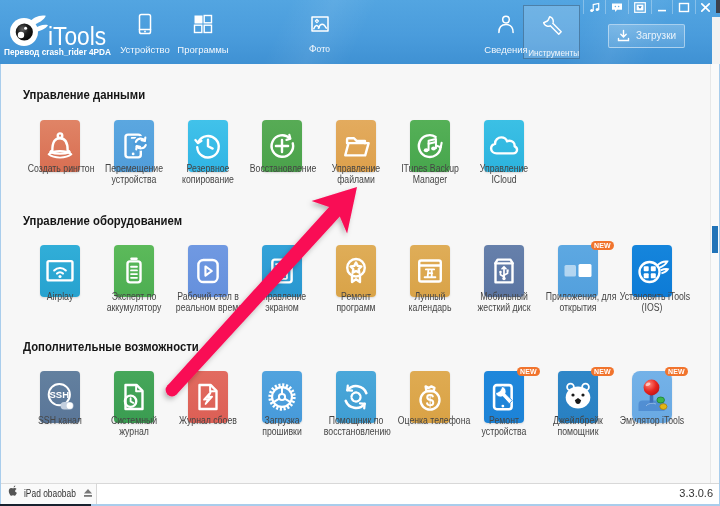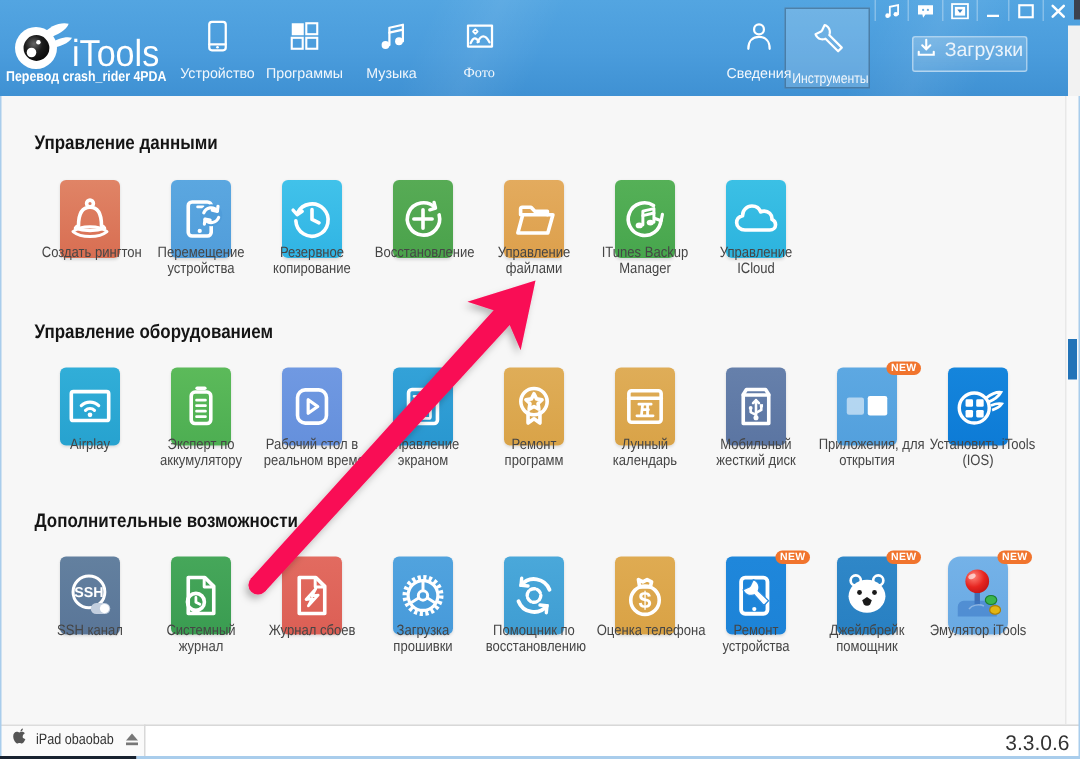--- a/index.html
+++ b/index.html
@@ -1,21 +1,21 @@
 <!DOCTYPE html>
 <html><head><meta charset="utf-8"><style>
 *{margin:0;padding:0;box-sizing:border-box;}
 html,body{width:720px;height:506px;overflow:hidden;}
 body{font-family:"Liberation Sans",sans-serif;background:#f7f7f7;position:relative;}
 .topbar{position:absolute;left:0;top:0;width:720px;height:64px;background:linear-gradient(180deg,#53a5e1 0%,#4a9cdc 55%,#3f91d3 100%);overflow:hidden;}
 .streak{position:absolute;background:linear-gradient(115deg,rgba(255,255,255,0) 40%,rgba(255,255,255,0.07) 50%,rgba(255,255,255,0) 60%);width:400px;height:64px;}
 .navitem{position:absolute;top:12px;width:58px;text-align:center;color:#f2f7fc;font-size:9.5px;white-space:nowrap;}
 .navitem svg{display:block;margin:0 auto 8px;}
 .seltab{position:absolute;left:522.5px;top:5px;width:57.5px;height:54px;background:rgba(255,255,255,0.18);border:1px solid rgba(47,85,118,0.55);}
-.dlbtn{position:absolute;left:608px;top:23.5px;width:77px;height:24.5px;background:linear-gradient(180deg,rgba(255,255,255,0.22),rgba(255,255,255,0.10));border:1px solid rgba(255,255,255,0.45);border-radius:2px;color:#eaf3fb;font-size:13px;display:flex;justify-content:center;gap:6px;}
+.dlbtn{position:absolute;left:608px;top:23.5px;width:77px;height:24.5px;background:linear-gradient(180deg,rgba(255,255,255,0.22),rgba(255,255,255,0.10));border:1px solid rgba(255,255,255,0.45);border-radius:2px;color:#eaf3fb;font-size:10px;display:flex;align-items:center;justify-content:center;gap:6px;}
 .tbico{position:absolute;top:0;height:14px;display:flex;align-items:center;justify-content:center;}
 .sect{position:absolute;left:23px;font-size:13px;font-weight:bold;color:#151515;transform:scaleX(0.87);transform-origin:0 0;white-space:nowrap;}
 .ic{position:absolute;width:40px;height:52px;display:flex;align-items:center;justify-content:center;box-shadow:0 1px 2px rgba(0,0,0,0.12);}
 .lab{position:absolute;width:74px;text-align:center;font-size:10px;line-height:11.5px;color:#454545;white-space:nowrap;transform:scaleX(0.87);}
 .new{position:absolute;background:#f1742d;color:#fff;font-size:7px;font-weight:bold;border-radius:5.5px;padding:1px 3px;letter-spacing:0.2px;z-index:3;}
 .statusbar{position:absolute;left:0;top:483px;width:720px;height:21px;background:#fafafa;border-top:1px solid #dcdcdc;}
 .tab{position:absolute;left:96px;top:483px;width:624px;height:21px;background:#fff;border-top:1px solid #d8d8d8;border-left:1px solid #d8d8d8;}
 </style></head><body>
 <div style="position:absolute;left:0;top:64px;width:720px;height:419px;background:#f7f7f7;"></div>
 <div class="topbar">
@@ -48,30 +48,20 @@
           <rect x="13.2" y="13.2" width="7.3" height="7.3"></rect>
         </g>
       </svg>Программы</div>
 <div class="navitem" style="left:116.0px;"><svg width="24" height="24" viewBox="0 0 24 24">
         <g fill="none" stroke="#fff" stroke-width="1.5" stroke-linecap="round" stroke-linejoin="round">
           <rect x="6.5" y="2.5" width="11" height="19" rx="1.8"></rect>
           <path d="M6.5 17.5 L17.5 17.5"></path>
         </g>
         <circle cx="12" cy="19.5" r="0.9" fill="#fff"></circle>
       </svg>Устройство</div>
-<div class="navitem" style="left:232.0px;"><svg width="24" height="24" viewBox="0 0 24 24">
-        <g fill="#fff">
-          <circle cx="8" cy="18" r="2.6"></circle>
-          <circle cx="17" cy="15.5" r="2.6"></circle>
-        </g>
-        <g fill="none" stroke="#fff" stroke-width="1.5" stroke-linecap="round" stroke-linejoin="round">
-          <path d="M10.6 18 L10.6 6.5 L19.6 4.5 L19.6 15.5"></path>
-          <path d="M10.6 9.8 L19.6 7.8"></path>
-        </g>
-      </svg>Музыка</div>
 <div class="navitem" style="left:290.5px;font-family:Liberation Serif, serif;"><svg width="24" height="24" viewBox="0 0 24 24">
         <g fill="none" stroke="#fff" stroke-width="1.5" stroke-linecap="round" stroke-linejoin="round">
           <rect x="4" y="5" width="16" height="14"></rect>
           <path d="M8.9 7.5 l1.5 1.5 -1.5 1.5 -1.5 -1.5 Z" stroke-width="1.2"></path>
           <path d="M5.8 16.8 C7.4 12.6 9.4 12.6 11.2 15.8"></path>
           <path d="M10.4 16.2 C12.6 11 15.6 11 18.3 16.2"></path>
         </g>
       </svg>Фото</div>
 <div class="navitem" style="left:477px;"><svg width="24" height="24" viewBox="0 0 24 24">
         <g fill="none" stroke="#fff" stroke-width="1.5" stroke-linecap="round" stroke-linejoin="round">
@@ -451,14 +441,14 @@
 <path d="M7.1 6.3 C7.1 5 8 4.2 8.6 3.9 C8 3.1 7.1 2.9 6.7 2.9 C5.9 2.9 5.3 3.3 4.9 3.3 C4.5 3.3 3.8 2.9 3.1 2.9 C2 3 0.8 3.9 0.8 5.9 C0.8 8.3 2.5 10.7 3.4 10.7 C3.9 10.7 4.3 10.3 5 10.3 C5.7 10.3 6 10.7 6.6 10.7 C7.5 10.7 8.7 8.6 8.9 7.7 C8 7.4 7.1 7 7.1 6.3 Z" fill="#555"></path>
 </svg>
   </div>
 <div style="position:absolute;left:23.5px;top:488px;font-size:10px;color:#333;transform:scaleX(0.84);transform-origin:0 0;white-space:nowrap;">iPad obaobab</div>
 <div style="position:absolute;left:83px;top:488px;">
     <svg width="10" height="10" viewBox="0 0 10 10" style="display:block">
       <path d="M5 1 L9 5.6 L1 5.6 Z" fill="#777"></path>
       <rect x="1" y="7" width="8" height="1.8" fill="#777"></rect>
     </svg>
   </div>
-<div style="position:absolute;left:620px;top:487px;width:93px;font-size:14px;color:#333;text-align:right;">3.3.0.6</div>
+<div style="position:absolute;left:620px;top:487px;width:93px;font-size:11px;color:#333;text-align:right;">3.3.0.6</div>
 <div style="position:absolute;left:0;top:504px;width:91px;height:2px;background:#17212e;"></div>
 <div style="position:absolute;left:91px;top:504px;width:629px;height:2px;background:#a9cdec;"></div>
 </body></html>

